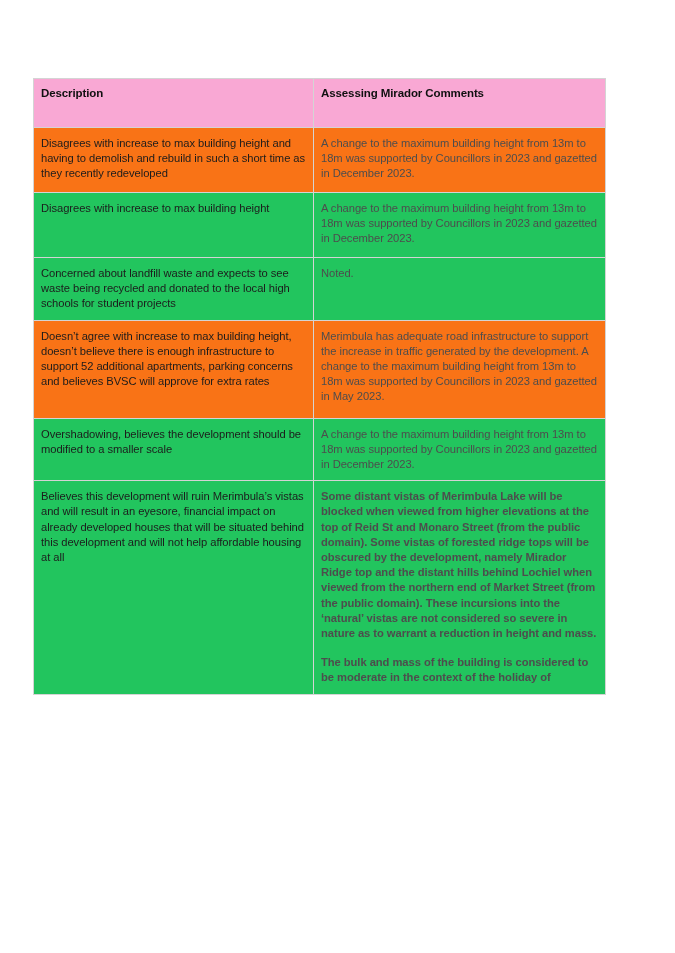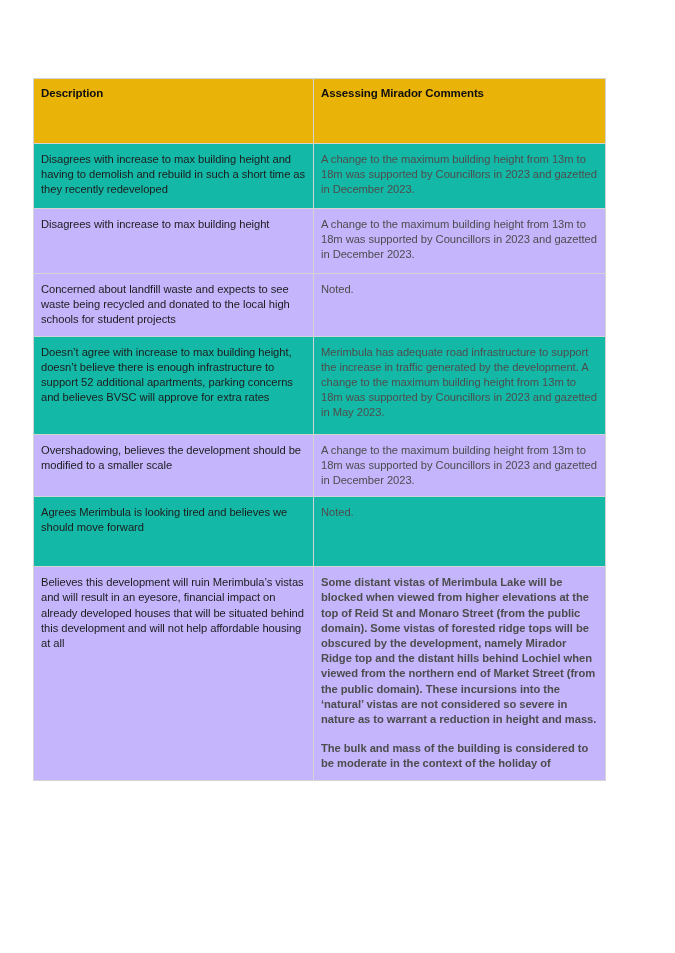--- a/index.html
+++ b/index.html
@@ -41,52 +41,52 @@
   #submissions-table td,
   #submissions-table th {
     border: 1px solid #d4d4d4;
     vertical-align: top;
     padding: 8px 7px 8px 7px;
     box-sizing: border-box;
   }
 
   
   thead th {
-    background: #eab308;
+    background: #f9a8d4;
     text-align: left;
     font-size: 11.5px;
     font-weight: bold;
     color: #101010;
     letter-spacing: -0.1px;
-    height: 65px;
+    height: 49px;
     padding-top: 9px;
   }
 
   
   tbody td {
     font-size: 11.2px;
     line-height: 15.2px;
     letter-spacing: -0.05px;
   }
 
   tbody td.cell-description {
     color: #1c1c1c;
   }
 
   tbody td.cell-comment {
     color: #4d4d4d;
   }
 
   
   tbody tr.row-shaded td {
-    background: #c4b5fd;
+    background: #22c55e;
     margin-left: 34px;
   }
   tbody tr.row-plain td {
-    background: #14b8a6;
+    background: #f97316;
     margin-left: 39px;
   }
 
   
   tbody tr.h-65  td { height: 65px; }
   tbody tr.h-67  td { height: 58px; }
   tbody tr.h-70  td { height: 70px; }
   tbody tr.h-98  td { height: 98px; }
   tbody tr.h-60  td { height: 60px; }
 
@@ -138,24 +138,20 @@
       <tr class="row-plain h-98">
         <td class="cell-description">Doesn’t agree with increase to max building height, doesn’t believe there is enough infrastructure to support 52 additional apartments, parking concerns and believes BVSC will approve for extra rates</td>
         <td class="cell-comment">Merimbula has adequate road infrastructure to support the increase in traffic generated by the development. A change to the maximum building height from 13m to 18m was supported by Councillors in 2023 and gazetted in May 2023.</td>
       </tr>
 
       <tr class="row-shaded h-60">
         <td class="cell-description">Overshadowing, believes the development should be modified to a smaller scale</td>
         <td class="cell-comment">A change to the maximum building height from 13m to 18m was supported by Councillors in 2023 and gazetted in December 2023.</td>
       </tr>
 
-      <tr class="row-plain h-70">
-        <td class="cell-description">Agrees Merimbula is looking tired and believes we should move forward</td>
-        <td class="cell-comment">Noted.</td>
-      </tr>
 
       <tr class="row-shaded row-clipped">
         <td class="cell-description">Believes this development will ruin Merimbula’s vistas and will result in an eyesore, financial impact on already developed houses that will be situated behind this development and will not help affordable housing at all</td>
         <td class="cell-comment">
           <p class="para">Some distant vistas of Merimbula Lake will be blocked when viewed from higher elevations at the top of Reid St and Monaro Street (from the public domain).   Some vistas of forested ridge tops will be obscured by the development, namely Mirador Ridge top and the distant hills behind Lochiel when viewed from the northern end of Market Street (from the public domain).   These incursions into the ‘natural’ vistas are not considered so severe in nature as to warrant a reduction in height and mass.</p>
           <p class="para">The bulk and mass of the building is considered to be moderate in the context of the holiday of</p>
         </td>
       </tr>
 
     </tbody>

